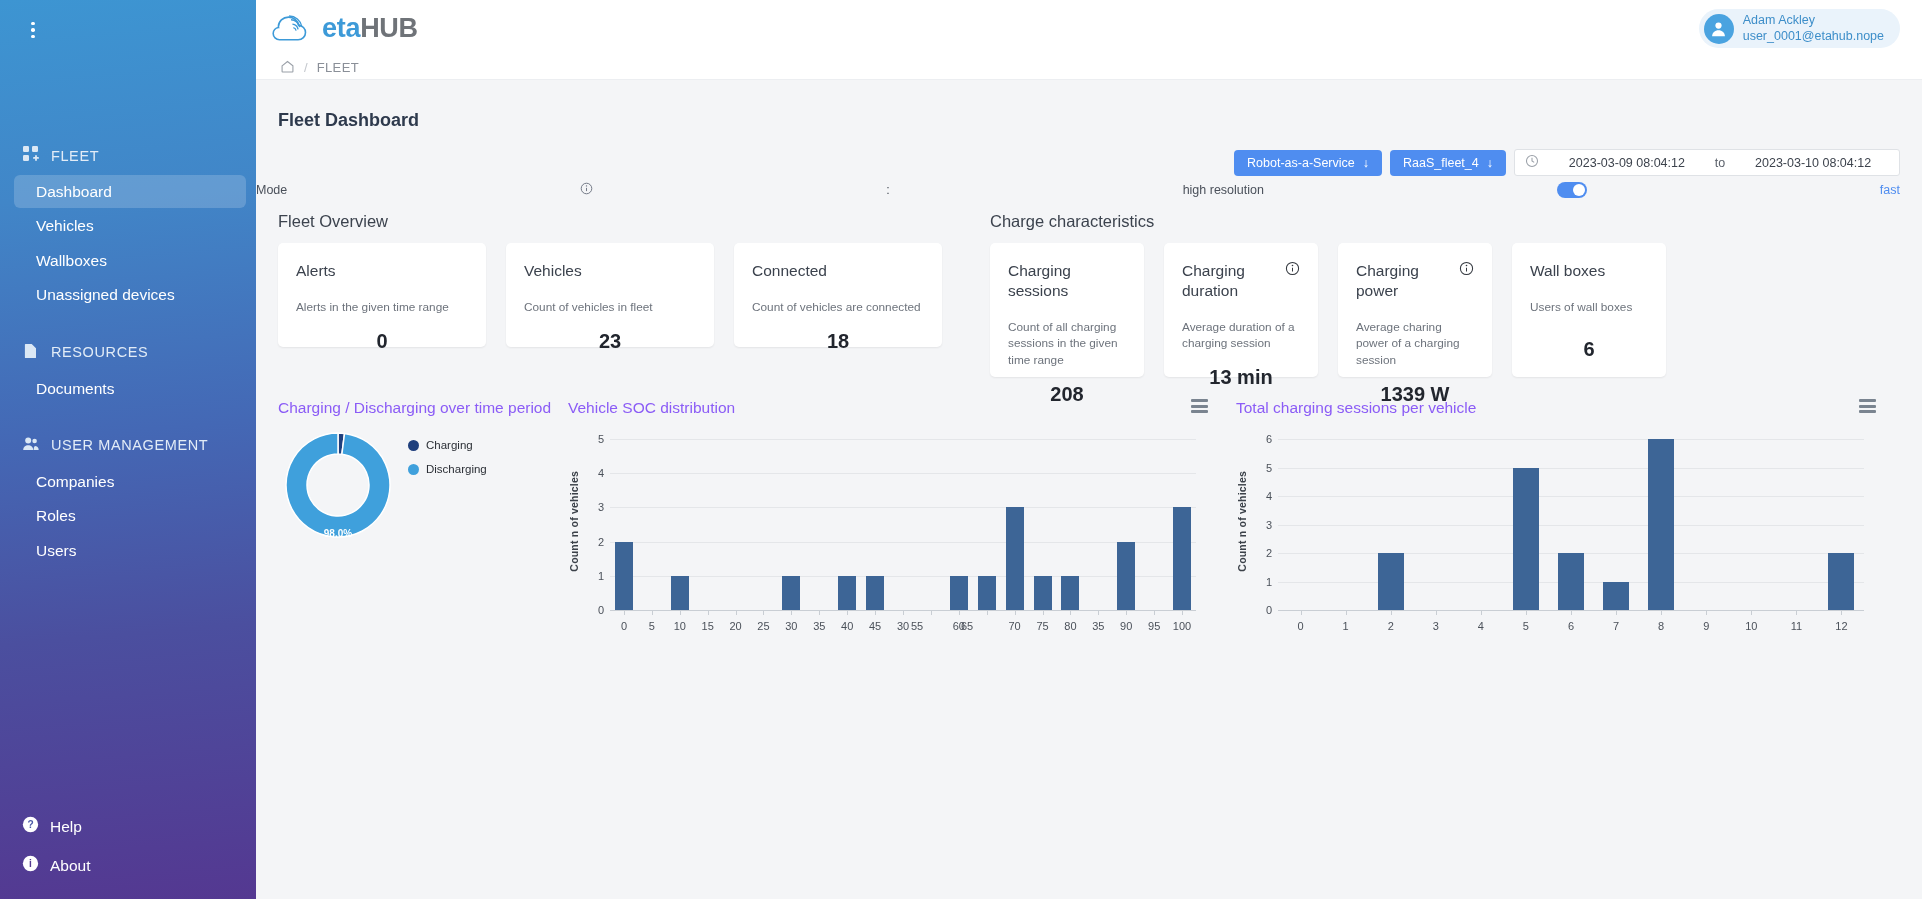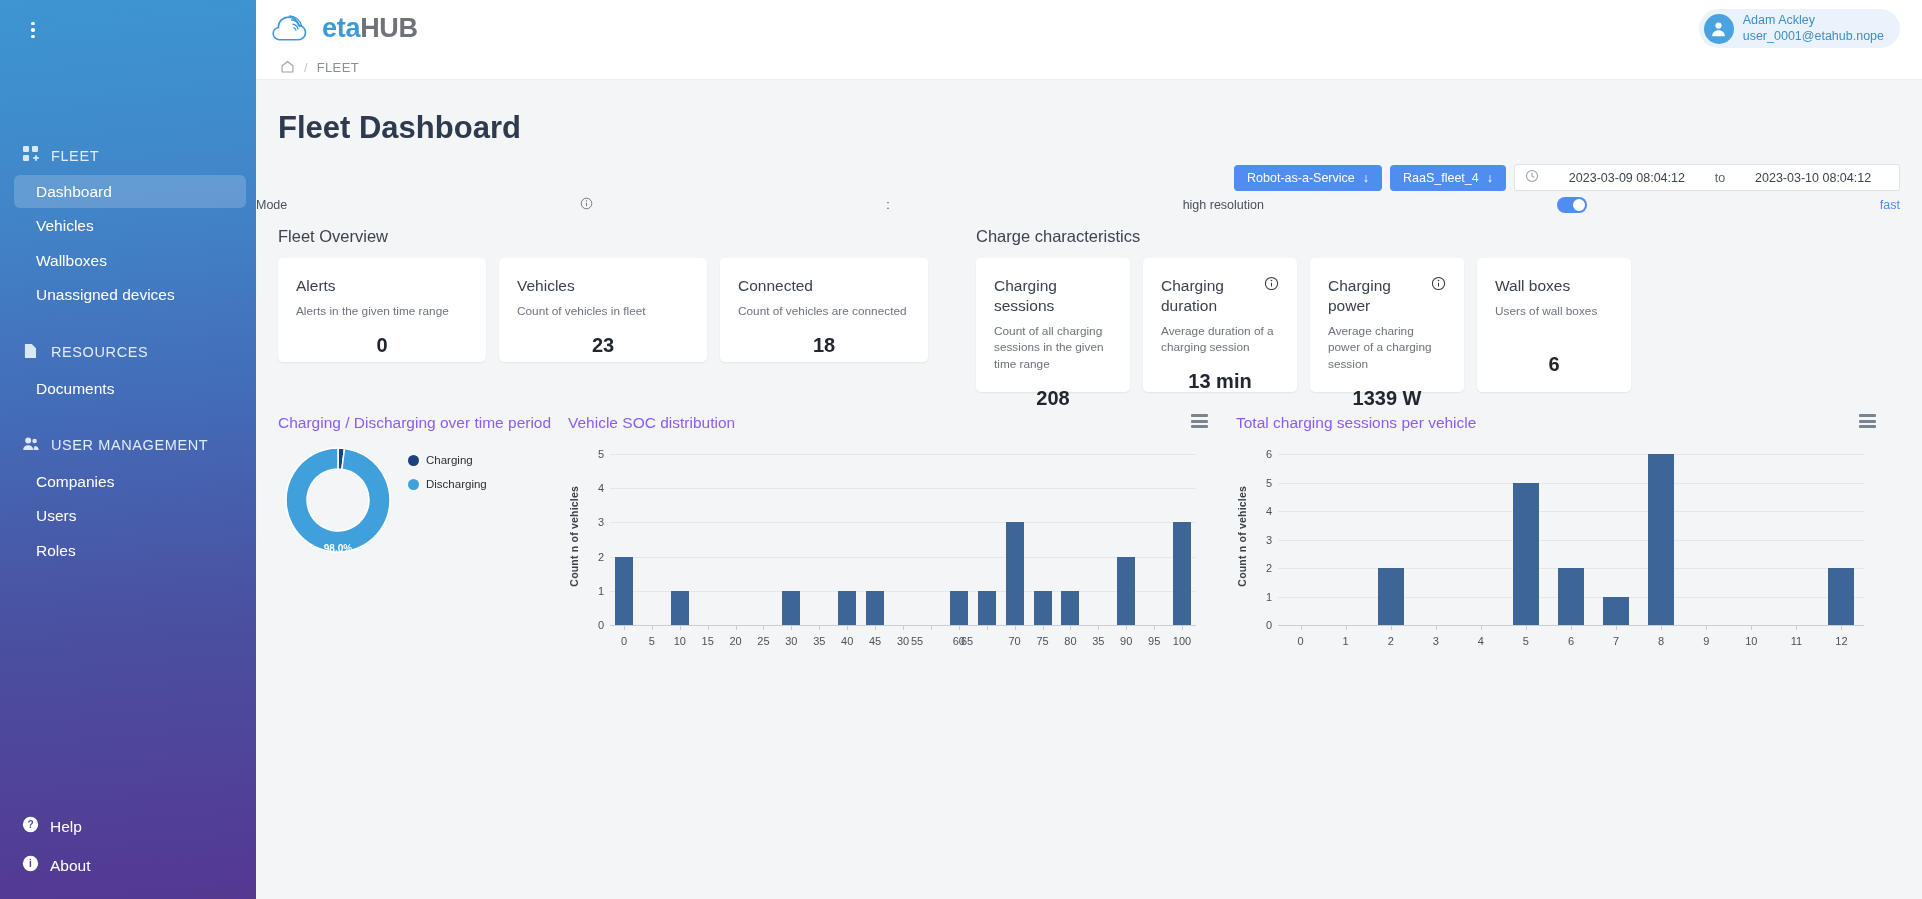--- a/index.html
+++ b/index.html
@@ -51,21 +51,21 @@
   .user-meta { line-height: 1.25; }
   .user-name { font-size: 12.5px; color: #3d8ec9; }
   .user-mail { font-size: 12.5px; color: #3d8ec9; }
 
   .breadcrumb { height: 24px; background: #fff; display: flex; align-items: center;
                 gap: 9px; padding: 0 0 0 24px; font-size: 13px; color: #8a8f98;
                 border-bottom: 1px solid #eceef1; }
   .breadcrumb .sep { color: #c3c7cd; }
   .crumb { letter-spacing: .4px; cursor: pointer; }
 
-  .page-title { font-size: 31px; font-weight: bold; color: #2e3murky; color: #2e3a4d;
+  .page-title { font-size: 18px; font-weight: bold; color: #2e3murky; color: #2e3a4d;
                 padding: 30px 0 0 22px; }
 
   
   .filters { display: flex; justify-content: flex-end; align-items: center;
              padding: 18px 22px 0 0; gap: 8px; }
   .pill { background: #4f8df0; color: #fff; font-size: 12.5px; border-radius: 4px;
           padding: 6px 13px; display: flex; align-items: center; gap: 8px; cursor: pointer; }
   .daterange { background: #fff; border: 1px solid #dfe2e6; border-radius: 3px;
                display: flex; align-items: center; height: 27px; padding: 0 10px; gap: 12px;
                font-size: 12.5px; color: #3d434d; min-width: 386px; cursor: pointer; }
@@ -74,26 +74,26 @@
               padding: 6px 22px 0 0; font-size: 12.5px; color: #4a505a; }
   .toggle { width: 30px; height: 16px; background: #4f8df0; border-radius: 10px;
             position: relative; cursor: pointer; }
   .toggle::after { content: ""; position: absolute; right: 2px; top: 2px; width: 12px; height: 12px;
                    border-radius: 50%; background: #fff; }
   .mode-fast { color: #4f8df0; }
 
   
   .sections { display: flex; padding: 14px 0 0 22px; gap: 0; }
   .sec-title { font-size: 16.5px; color: #3c434e; padding-bottom: 12px; }
-  .cards { display: flex; gap: 13px; }
+  .cards { display: flex; gap: 20px; }
   .card { background: #fff; border-radius: 5px; box-shadow: 0 1px 2px rgba(0,0,0,.07);
           padding: 18px 18px 16px 18px; display: flex; flex-direction: column; }
   .card-head { display: flex; align-items: flex-start; justify-content: space-between; gap: 8px; }
   .card-title { font-size: 15.5px; color: #3b424d; line-height: 1.28; }
-  .card-sub { font-size: 11.8px; color: #6d737c; margin-top: 7px; line-height: 1.42; }
+  .card-sub { font-size: 11.8px; color: #6d737c; margin-top: 18px; line-height: 1.42; }
   .card-val { font-size: 20px; font-weight: bold; color: #22262e; text-align: center; margin-top: auto; padding-top: 14px; }
   .info-i { flex: 0 0 15px; }
 
   .fleet-cards .card { width: 208px; height: 104px; }
   .charge-cards .card { width: 154px; height: 134px; }
 
   
   .charts { display: flex; padding: 22px 0 0 22px; gap: 0; }
   .chart-box { position: relative; }
   .chart-title { font-size: 15.5px; color: #8b5cf6; }
@@ -167,22 +167,22 @@
             <svg width="18" height="18" viewBox="0 0 18 18" fill="#dbe8f5">
               <circle cx="6.2" cy="5.4" r="3"></circle>
                 <circle cx="12.6" cy="6" r="2.3"></circle>
               <path d="M1.2 15c0-2.9 2.2-4.7 5-4.7s5 1.8 5 4.7z"></path>
               <path d="M11.6 15c0-2 .5-3.4 1.3-4.1 2 0 3.8 1.5 3.8 4.1z"></path>
             </svg>
           </span>
           <span>USER MANAGEMENT</span>
         </div>
         <div class="nav-item">Companies</div>
+        <div class="nav-item">Roles</div>
         <div class="nav-item">Users</div>
-        <div class="nav-item">Roles</div>
       </div>
     </div>
 
     <div class="sidebar-bottom">
       <div class="bottom-item">
         <span>
           <svg width="17" height="17" viewBox="0 0 20 20">
               <circle cx="10" cy="10" r="9" fill="#fff"></circle>
           <text x="10" y="14.5" font-size="12" font-weight="bold" text-anchor="middle" fill="#4b59a6" font-family="Liberation Sans, sans-serif">?</text>
             </svg>

